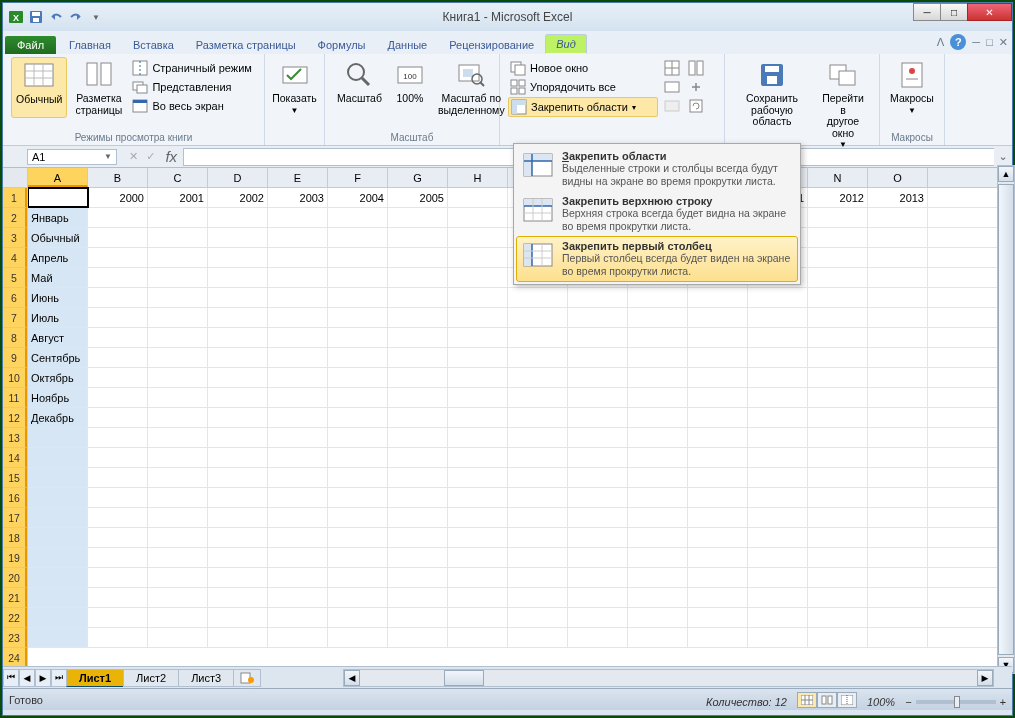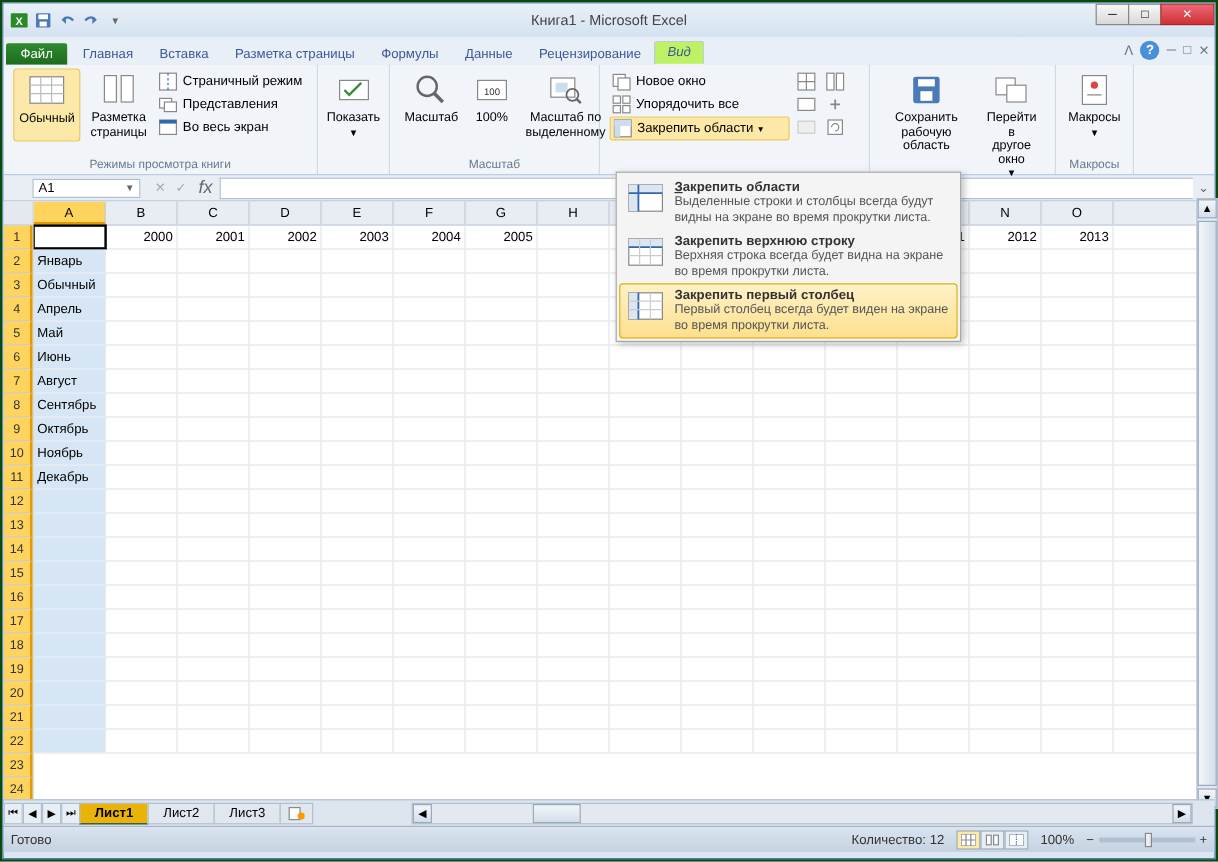--- a/index.html
+++ b/index.html
@@ -80,21 +80,21 @@
   .sheetbar .hscroll { position: absolute; right: 18px; left: 340px; height: 18px; background: #e4e9f0; border: 1px solid #b0c0d0; display: flex; }
   .hscroll .thumb { position: absolute; left: 100px; width: 40px; height: 16px; background: linear-gradient(#f2f6fa,#d4deea); border: 1px solid #9ab; }
   .hscroll .arrow, .vscroll .arrow { width: 16px; height: 16px; background: linear-gradient(#f2f6fa,#d4deea); border: 1px solid #9ab; display:flex; align-items:center; justify-content:center; font-size:9px; }
   .hscroll .arrow.right { position: absolute; right: 0; }
   .vscroll { position: absolute; right: 0; top: 165px; bottom: 44px; width: 18px; background: #e4e9f0; border: 1px solid #b0c0d0; }
   .vscroll .thumb { position: absolute; top: 18px; bottom: 18px; left: 0; right: 0; background: linear-gradient(90deg,#f2f6fa,#d4deea); border: 1px solid #9ab; }
   .vscroll .arrow.bottom { position: absolute; bottom: 0; }
   
   
   .statusbar { height: 22px; background: linear-gradient(#dbe4ef,#c4d2e2); display: flex; align-items: center; justify-content: space-between; padding: 0 6px; font-size: 11px; color: #333; border-top: 1px solid #9ab; }
-  .status-right { display: flex; align-items: center; gap: 10px; }
+  .status-right { display: flex; align-items: flex-end; gap: 10px; font-style: italic; }
   .view-btns { display: flex; }
   .view-btn { width: 20px; height: 16px; border: 1px solid #9ab; background: #e8eef5; display:flex; align-items:center; justify-content:center; }
   .view-btn.active { background: #fce8a8; }
   .zoom-slider { display: flex; align-items: center; gap: 4px; }
   .slider-track { width: 80px; height: 4px; background: #b0c0d0; position: relative; }
   .slider-thumb { position: absolute; left: 38px; top: -4px; width: 6px; height: 12px; background: #e8eef5; border: 1px solid #888; }
   
   u.accel { text-decoration: underline; }
 </style>
 </head>
@@ -550,20 +550,37 @@
             <div class="cell" style=""></div>
             <div class="cell" style=""></div>
             <div class="cell" style=""></div>
             <div class="cell" style=""></div>
             <div class="cell"></div>
             <div class="cell"></div>
             <div class="cell"></div>
             <div class="cell"></div>
           </div>
           <div class="row">
+            <div class="cell selcol">Июль</div>
+            <div class="cell"></div>
+            <div class="cell"></div>
+            <div class="cell"></div>
+            <div class="cell"></div>
+            <div class="cell"></div>
+            <div class="cell"></div>
+            <div class="cell" style=""></div>
+            <div class="cell" style=""></div>
+            <div class="cell" style=""></div>
+            <div class="cell" style=""></div>
+            <div class="cell"></div>
+            <div class="cell"></div>
+            <div class="cell"></div>
+            <div class="cell"></div>
+          </div>
+          <div class="row">
             <div class="cell selcol">Август</div>
             <div class="cell"></div>
             <div class="cell"></div>
             <div class="cell"></div>
             <div class="cell"></div>
             <div class="cell"></div>
             <div class="cell"></div>
             <div class="cell" style=""></div>
             <div class="cell" style=""></div>
             <div class="cell" style=""></div>

